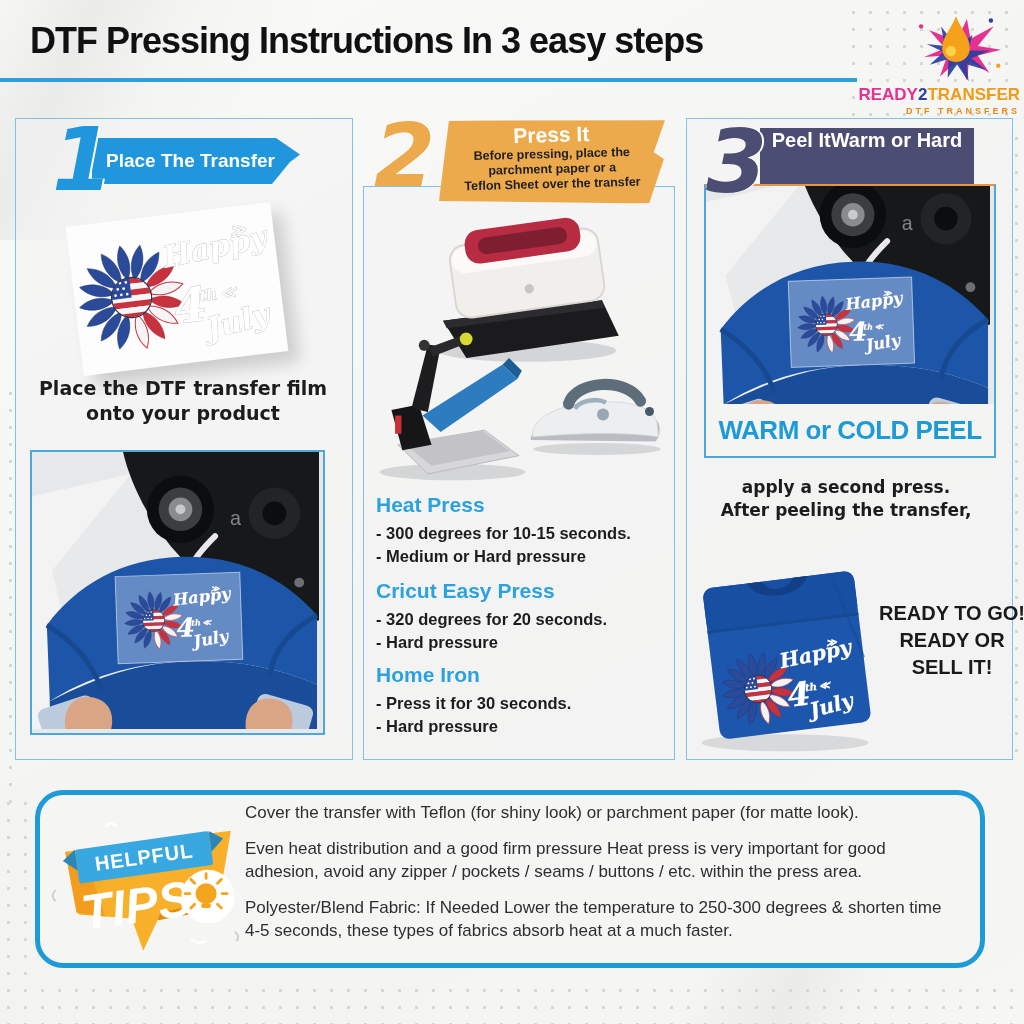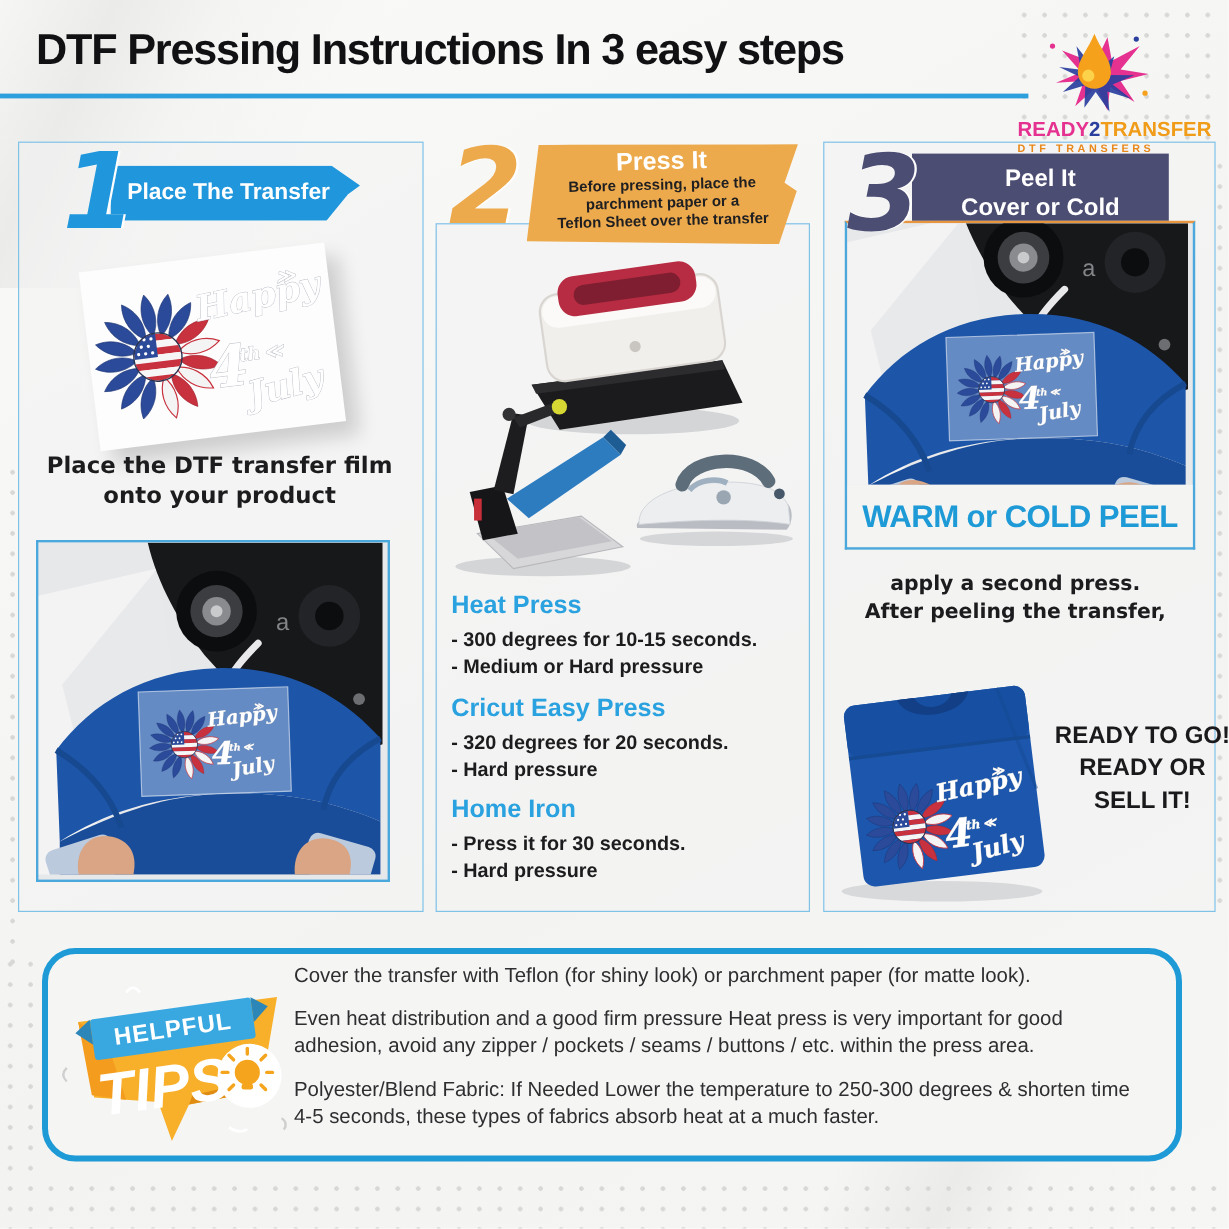--- a/index.html
+++ b/index.html
@@ -6,37 +6,37 @@
   #canvas{position:relative;width:1024px;height:1024px;overflow:hidden;
     background:linear-gradient(150deg,#fafaf9 0%,#f3f3f2 60%,#f6f6f5 100%);
     font-family:"Liberation Sans",sans-serif;}
   .abs{position:absolute;}
   .dots{position:absolute;background-image:radial-gradient(circle,#d7d7d6 1.7px,transparent 2px);
     background-size:17px 17px;z-index:0;}
   .streak{position:absolute;z-index:0;background:linear-gradient(115deg,transparent 18%,#ebebea 38%,#f4f4f3 52%,transparent 72%);}
   .title{position:absolute;left:30px;top:20px;width:830px;font-size:36px;font-weight:bold;
     letter-spacing:-1px;color:#111113;z-index:2;font-family:"Liberation Sans",sans-serif;}
   .underline{position:absolute;left:0;top:78px;width:857px;height:4px;background:#2ba0dc;z-index:2;}
-  .logo-wrap{position:absolute;left:848px;top:16px;width:172px;height:122px;z-index:2;text-align:left;}
+  .logo-wrap{position:absolute;left:848px;top:4px;width:172px;height:122px;z-index:2;text-align:right;}
   .logo-text{font-size:17px;font-weight:bold;letter-spacing:0;line-height:1;margin-top:-4px;}
   .logo-text .r{color:#e5318f;} .logo-text .t2{color:#2a3f9e;} .logo-text .tr{color:#f09c18;}
   .logo-tag{font-size:9px;font-weight:bold;letter-spacing:3px;color:#e8871a;margin-top:3px;}
   .panel{position:absolute;border:1.5px solid #7fc2e8;background:rgba(243,243,242,.55);z-index:1;}
   .stepnum{position:absolute;z-index:3;font-family:"DejaVu Sans",sans-serif;font-weight:bold;
     font-style:italic;font-size:88px;line-height:1;text-shadow:2px 0 0 #ffffff;}
   .ribbon1{position:absolute;left:92px;top:138px;width:208px;height:46px;background:#2097dc;z-index:2;
     color:#fff;font-weight:bold;font-size:19px;line-height:46px;padding-left:14px;box-sizing:border-box;
     clip-path:polygon(0 0,calc(100% - 24px) 0,100% 36%,calc(100% - 10px) 52%,calc(100% - 28px) 100%,0 100%);}
   .banner2{position:absolute;left:438px;top:118px;width:228px;height:88px;background:#edaa4c;z-index:2;
     transform:rotate(-1.5deg);text-align:center;box-sizing:border-box;padding-top:5px;
     clip-path:polygon(12px 0%,100% 6%,calc(100% - 12px) 42%,calc(100% - 2px) 50%,calc(100% - 18px) 100%,0% calc(100% - 8px));}
   .banner2 .t{color:#fff;font-weight:bold;font-size:21px;line-height:24px;}
   .banner2 .s{color:#1f1f22;font-weight:bold;font-size:12.5px;line-height:15px;}
   .banner3{position:absolute;left:760px;top:128px;width:214px;height:66px;background:#4c4d73;z-index:2;
-    display:flex;flex-direction:column;justify-content:center;text-align:center;color:#fff;
+    display:flex;flex-direction:row;justify-content:center;text-align:center;color:#fff;
     font-weight:bold;font-size:20px;line-height:24px;}
   .film-wrap{position:absolute;left:66px;top:206px;width:224px;height:168px;z-index:2;}
   .film{position:absolute;left:8px;top:8px;width:206px;height:150px;background:#fdfdfe;
     transform:rotate(-7deg);box-shadow:10px 12px 16px rgba(0,0,0,.16);}
   .cap1{position:absolute;left:25px;top:376px;width:316px;text-align:center;z-index:2;
     font-family:"DejaVu Sans",sans-serif;font-weight:bold;font-size:19px;line-height:25px;color:#1c1c1e;}
   .photoframe{position:absolute;border:2px solid #4aa8dc;background:#e7e8ea;z-index:2;overflow:hidden;}
   .method{position:absolute;left:376px;width:292px;z-index:2;}
   .method h3{margin:0 0 5px 0;font-size:21px;line-height:25px;color:#2ba2e0;font-weight:bold;}
   .method div{font-size:16.5px;line-height:23px;font-weight:bold;color:#1c1c1e;}
@@ -280,21 +280,21 @@
   </div>
   <div class="method" style="top:662px;">
     <h3>Home Iron</h3>
     <div>- Press it for 30 seconds.</div>
     <div>- Hard pressure</div>
   </div>
 
   <div class="stepnum" style="left:706px;top:118px;color:#4c4d73;">3</div>
   <div class="banner3">
     <div>Peel It</div>
-    <div>Cover or Cold</div>
+    <div>Warm or Hard</div>
   </div>
   <div class="photoframe" style="left:704px;top:184px;width:288px;height:270px;border-top-color:#e8953f;display:flex;flex-direction:column;">
     <svg width="284" height="218" viewBox="0 0 290 280" preserveAspectRatio="xMidYMid slice" style="flex:0 0 auto;">
         <use href="#sym-scene"></use>
       </svg>
     <div class="peel-cap" style="flex:1;">WARM or COLD PEEL</div>
   </div>
   <div class="after">
     <div>apply a second press.</div>
     <div>After peeling the transfer,</div>

